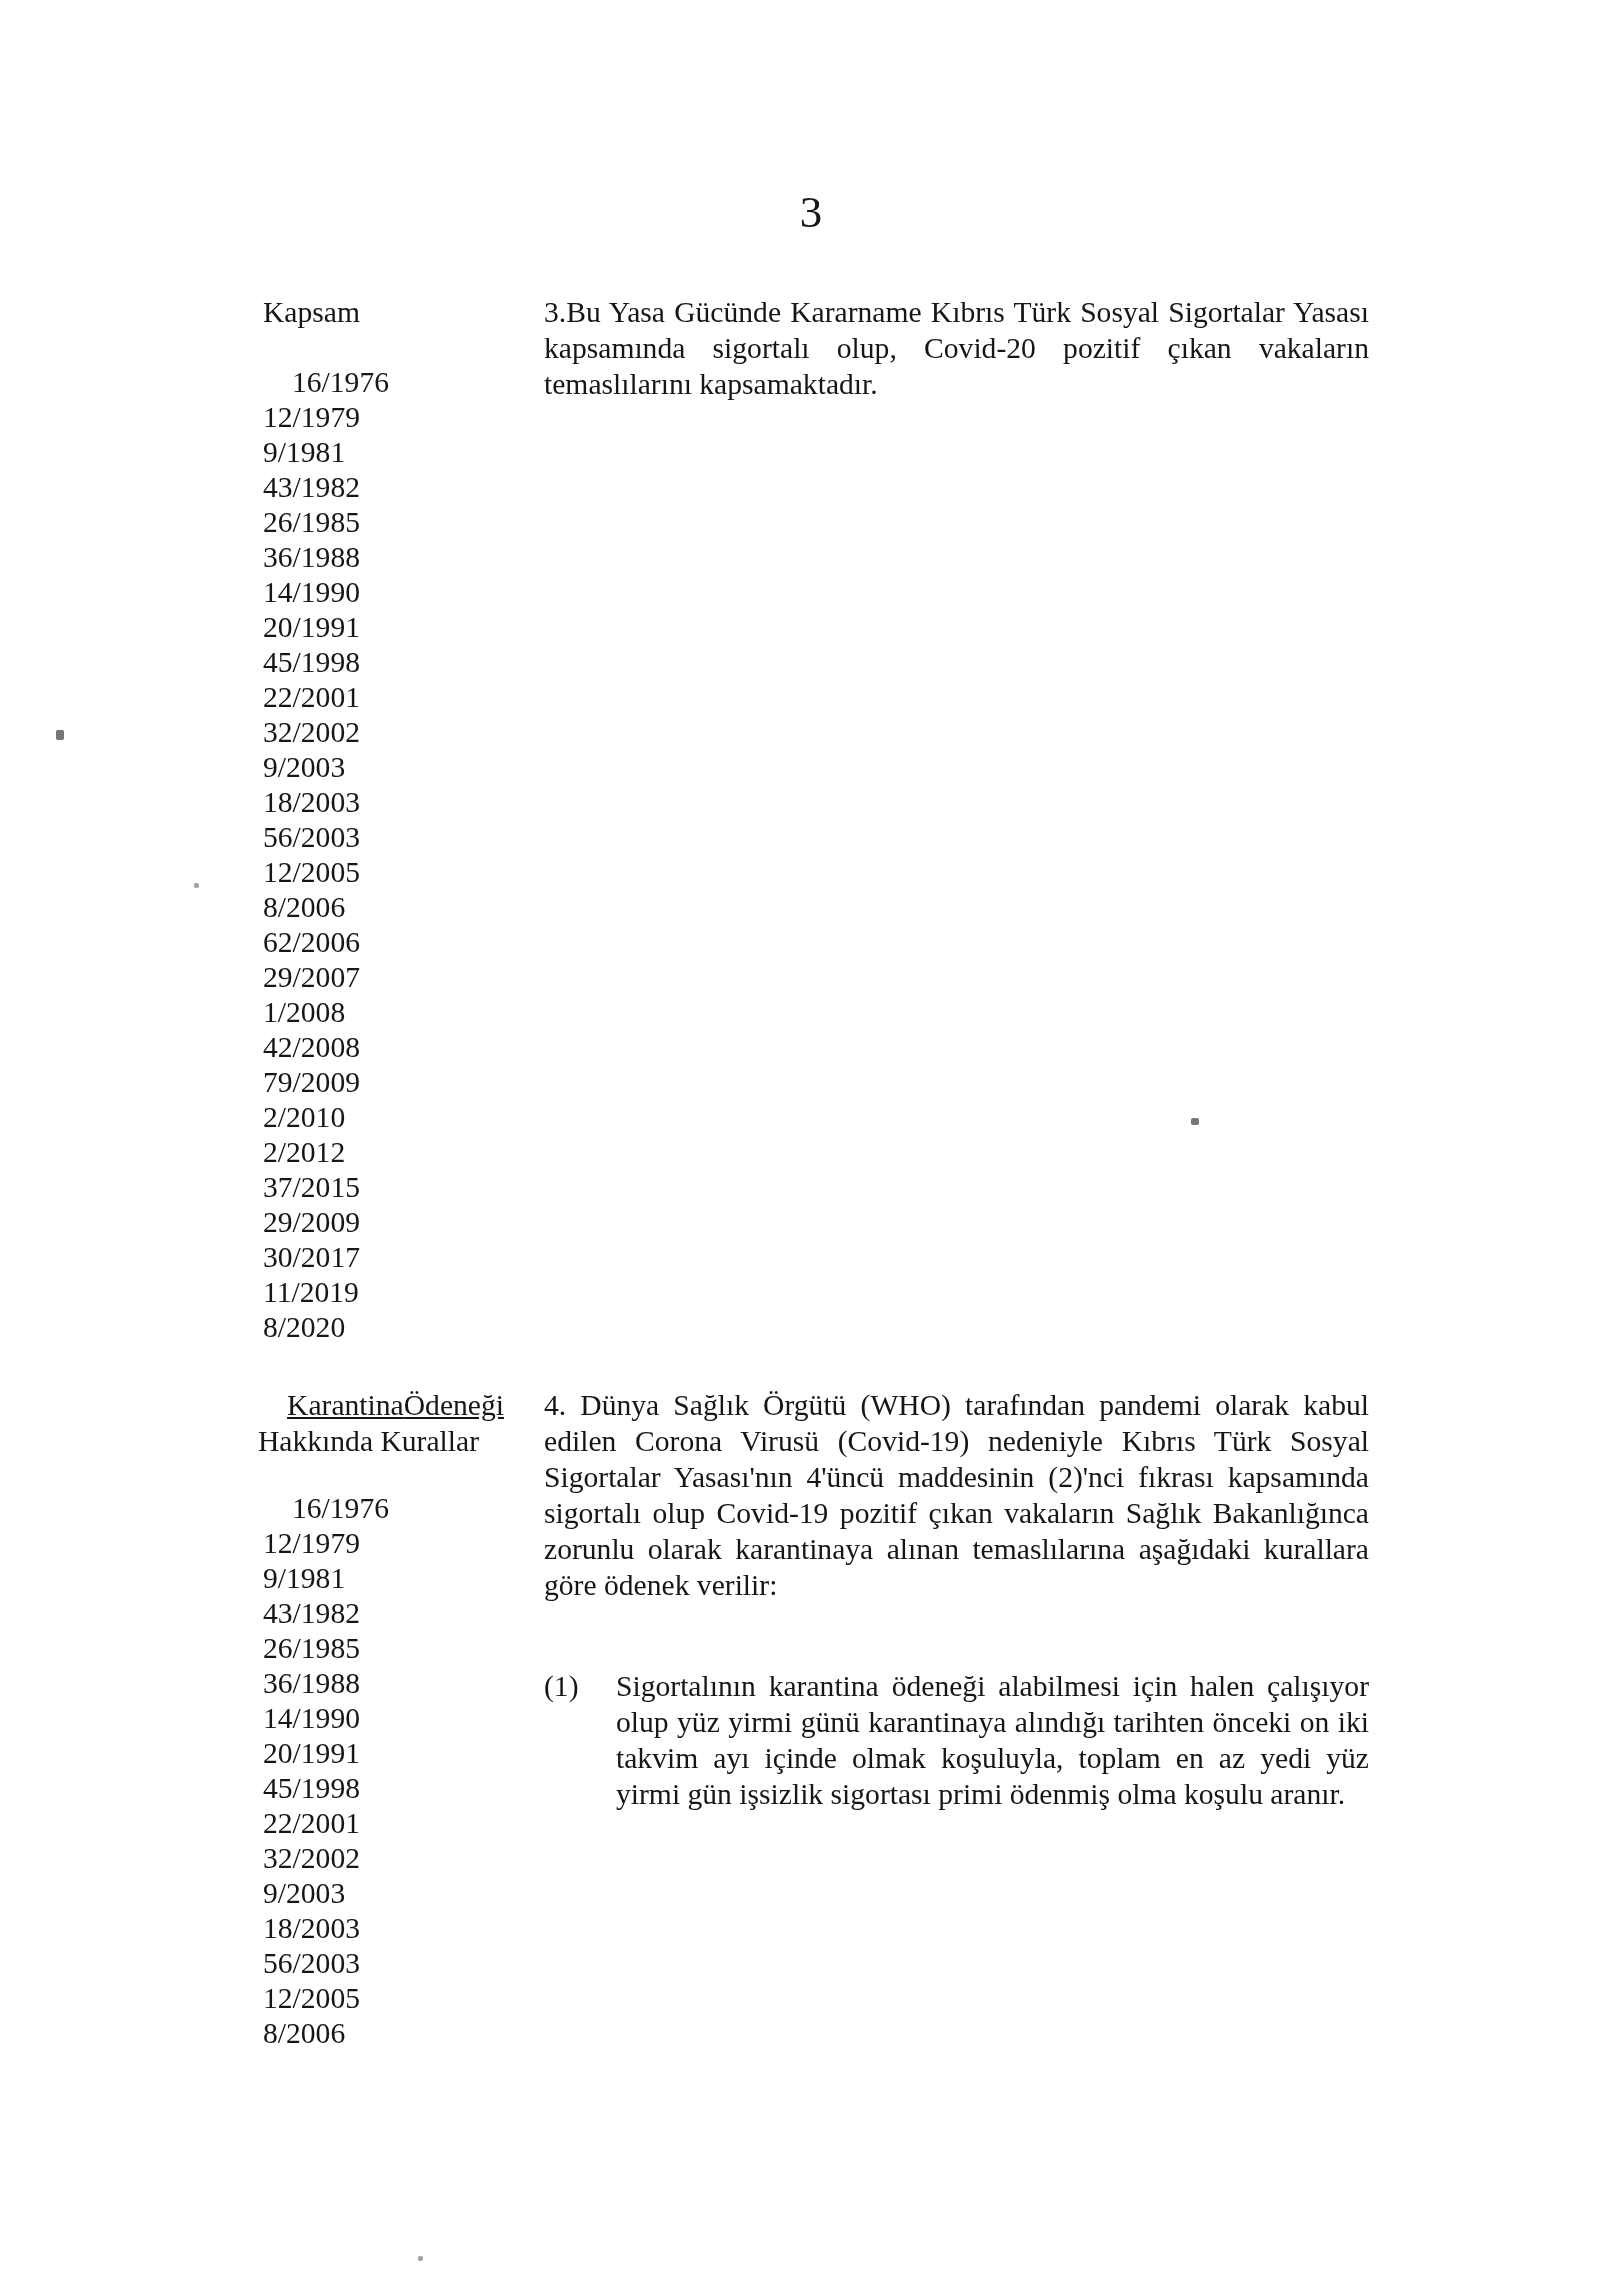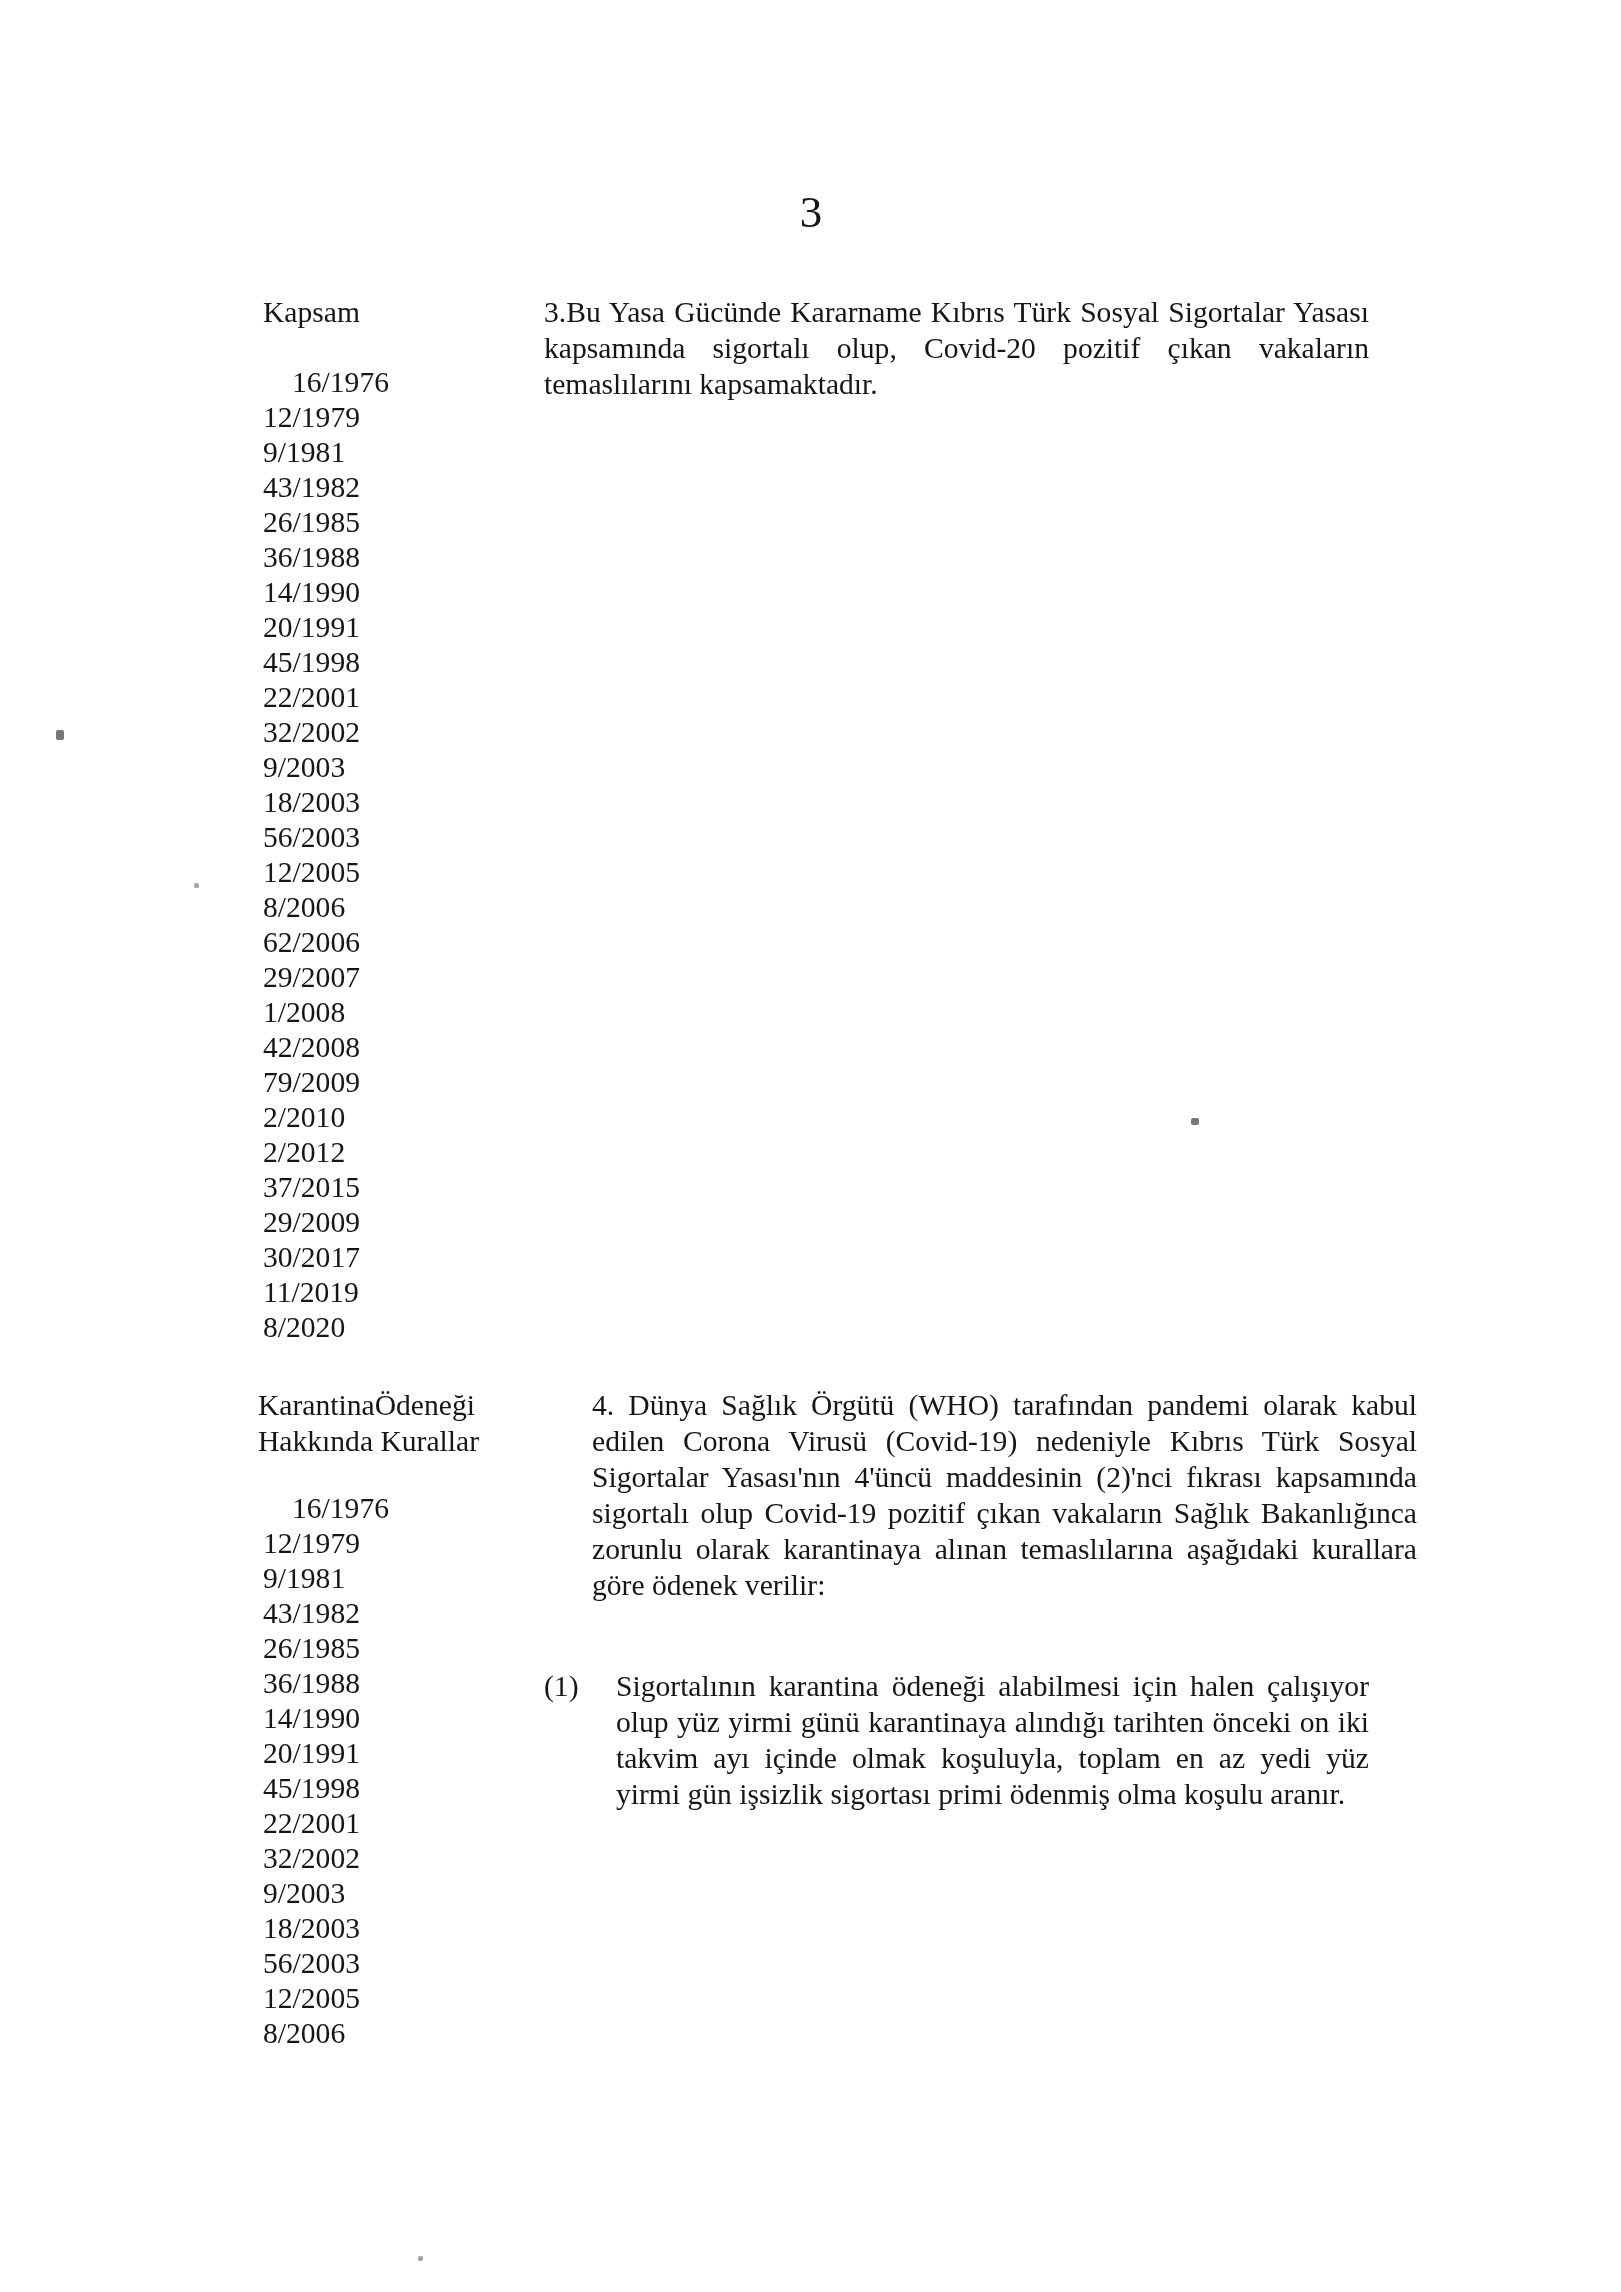--- a/index.html
+++ b/index.html
@@ -46,32 +46,33 @@
   .amendments .amendment:first-child { text-align: right; }
   .para {
     position: absolute;
     left: 544px;
     width: 825px;
     font-size: 29.6px;
     line-height: 36px;
     text-align: justify;
   }
   #para3 { top: 294px; }
-  #para4 { top: 1387px; margin-left: 48px; }
+  #para4 { top: 1387px; }
   .k-label {
     position: absolute;
     left: 258px;
     top: 1387px;
     width: 246px;
     font-size: 29.6px;
     line-height: 36px;
   }
   .k-label .row1 {
     display: flex;
-    justify-content: flex-start;
+    justify-content: flex-end;
+    text-decoration: underline;
   }
   .numbered-item {
     position: absolute;
     left: 544px;
     top: 1668px;
     width: 825px;
     font-size: 29.6px;
     line-height: 36px;
   }
   .numbered-item .marker {

